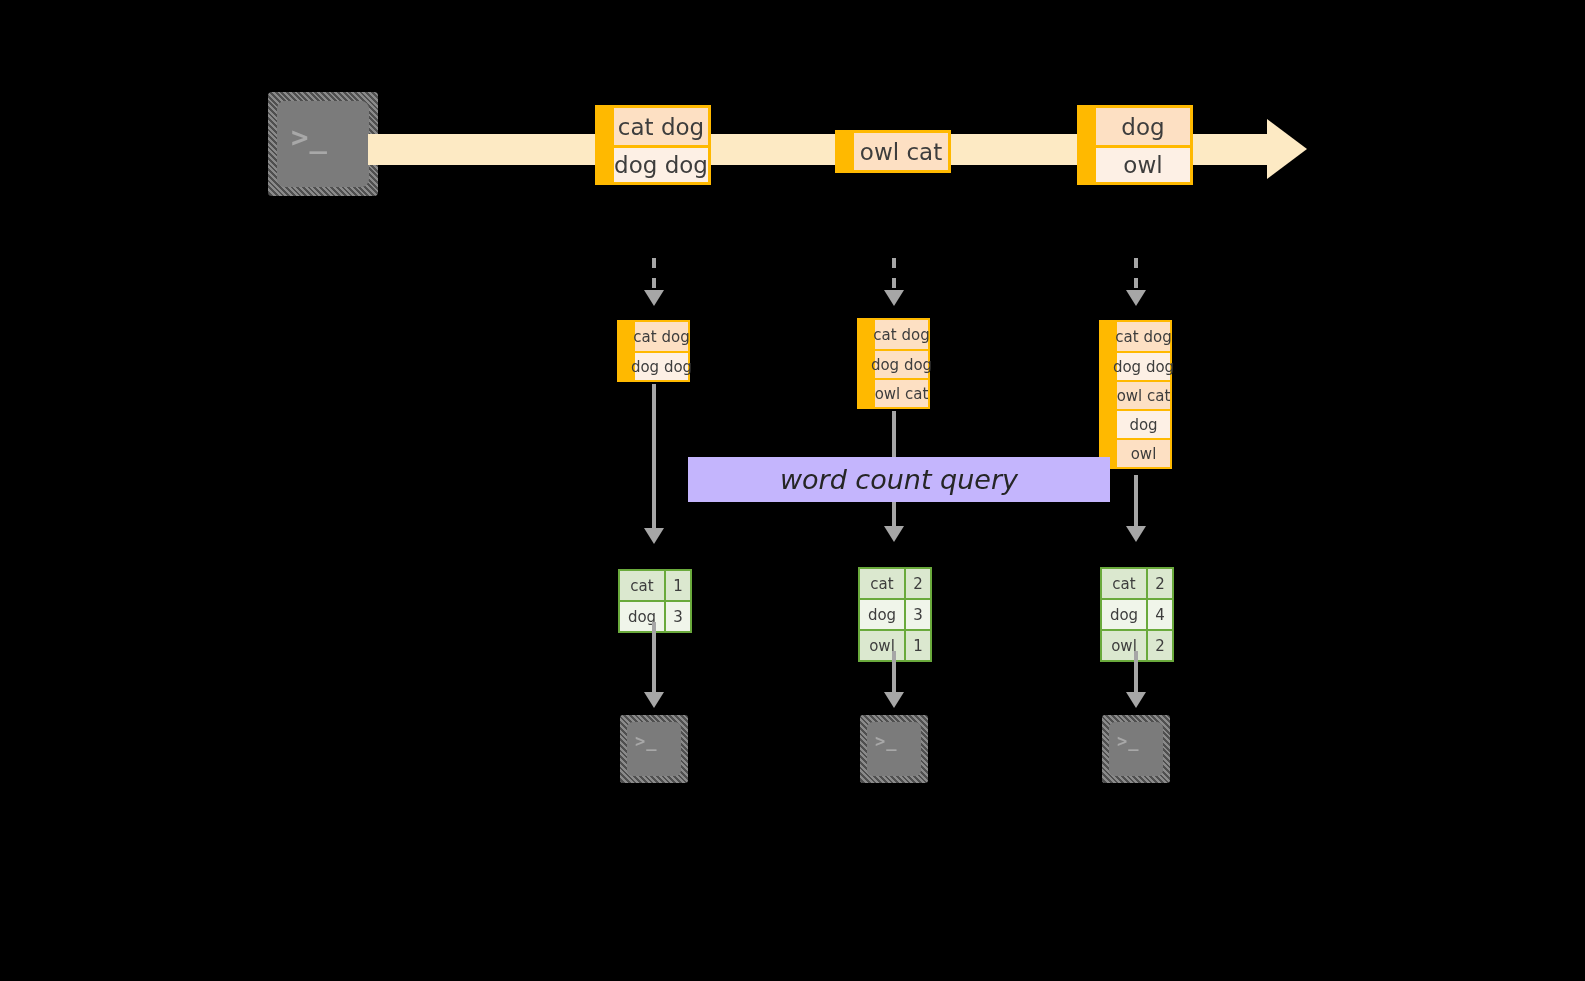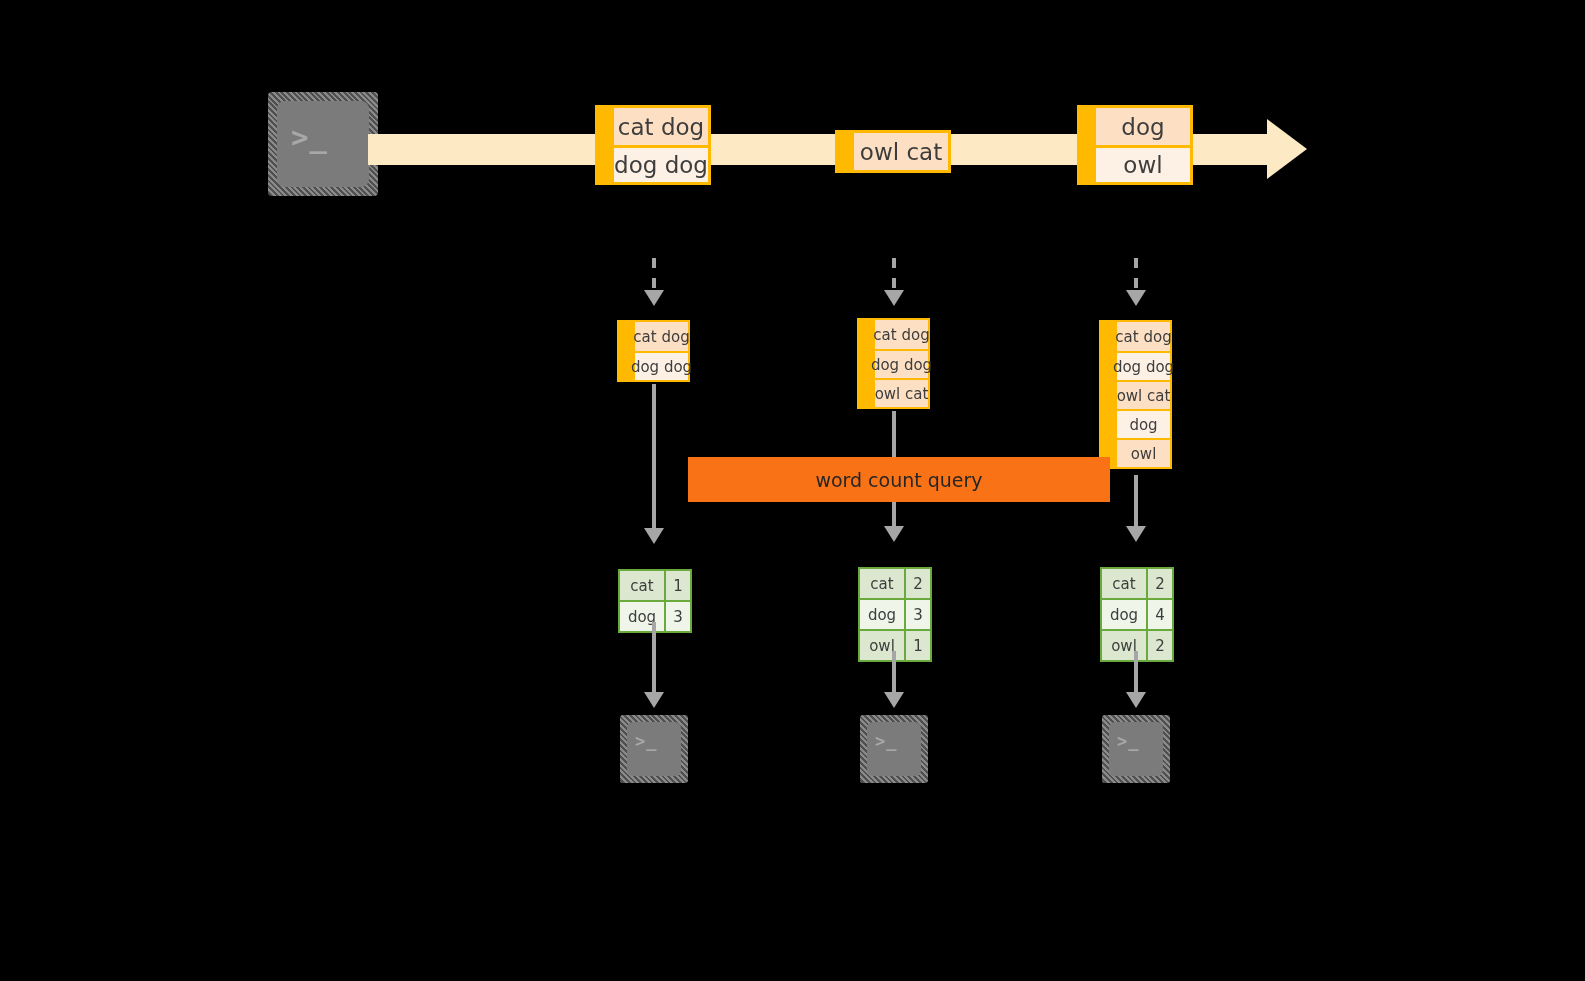--- a/index.html
+++ b/index.html
@@ -149,27 +149,28 @@
     border-top-color: #a6a6a6;
     border-left-width: 10px;
     border-right-width: 10px;
     border-top-width: 16px;
     border-bottom-width: 0;
   }
 
   
   .query-label {
     position: absolute;
-    background: #f97316;
+    background: #c4b5fd;
     color: #262626;
     display: flex;
     align-items: center;
     justify-content: center;
-    font-size: 19px;
+    font-size: 27px;
     white-space: nowrap;
+    font-style: italic;
   }
 </style>
 </head>
 <body>
 
 <div id="canvas">
 
   <div class="terminal" style="left:268px; top:92px; width:110px; height:104px;">
     <div class="terminal-inner">
       <span class="prompt" style="left:14px; top:22px; font-size:29px;">&gt;_</span>

